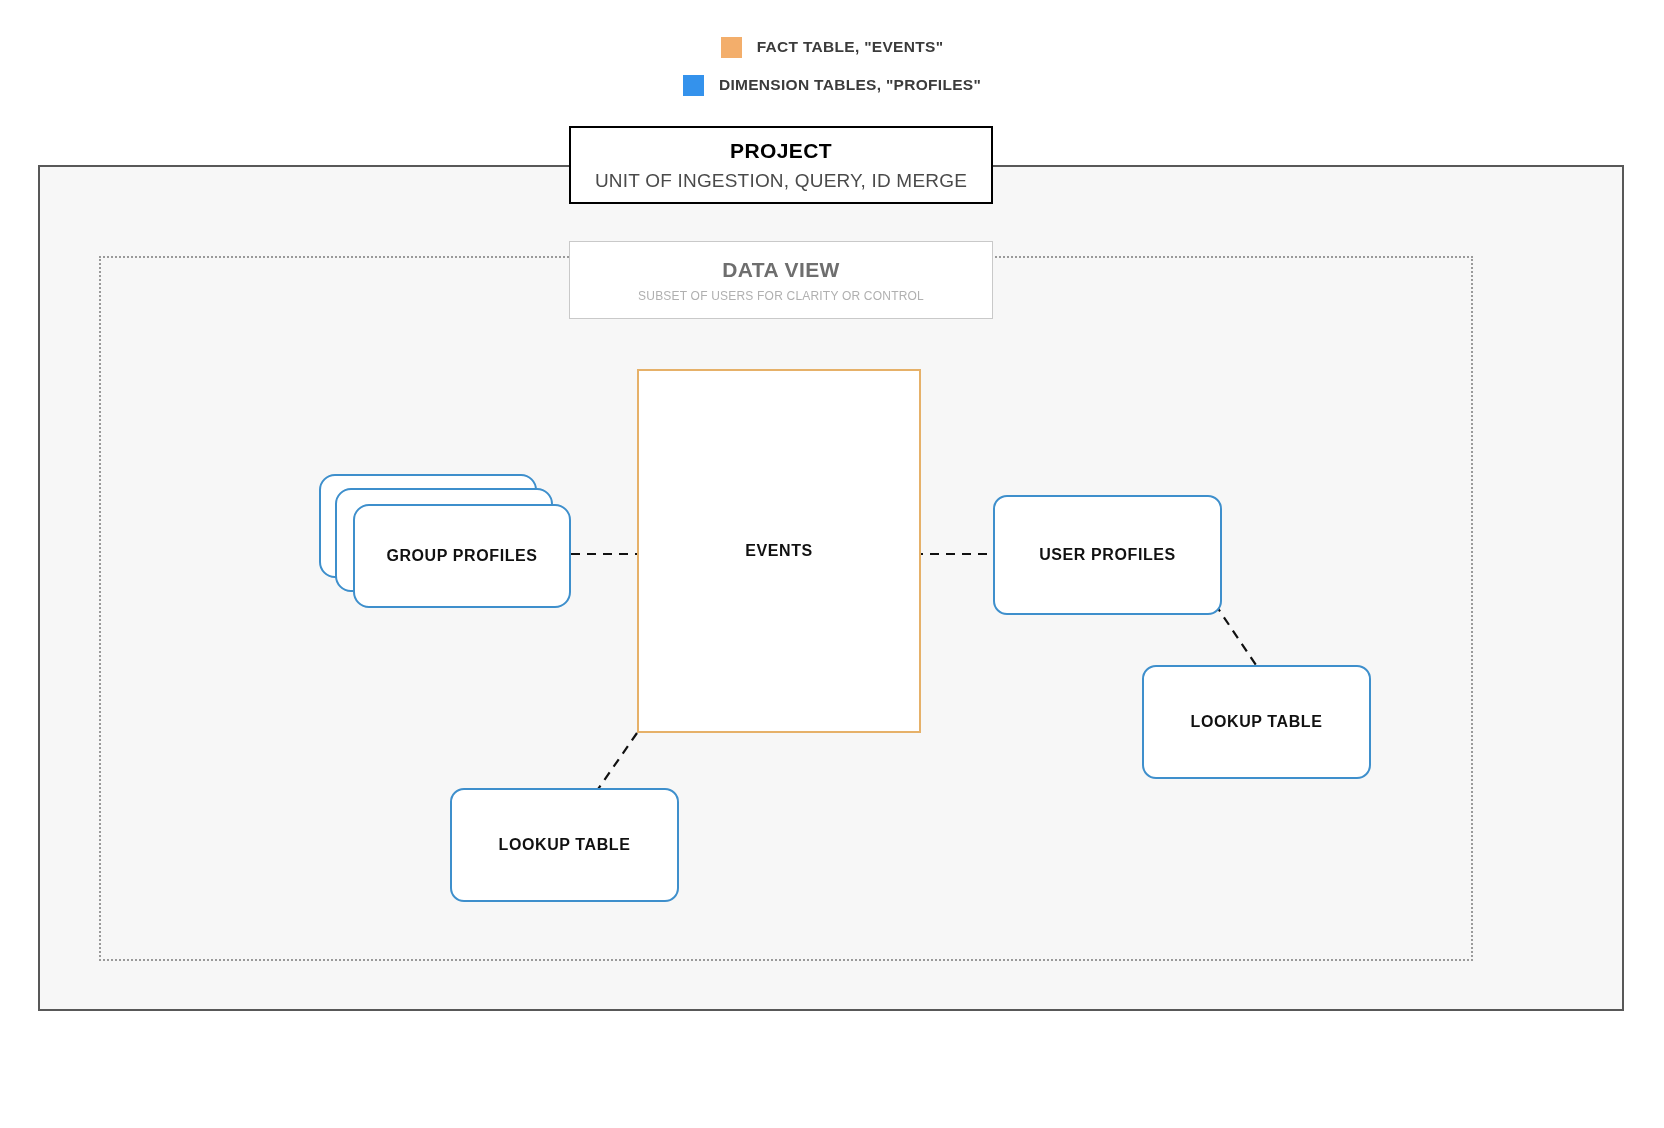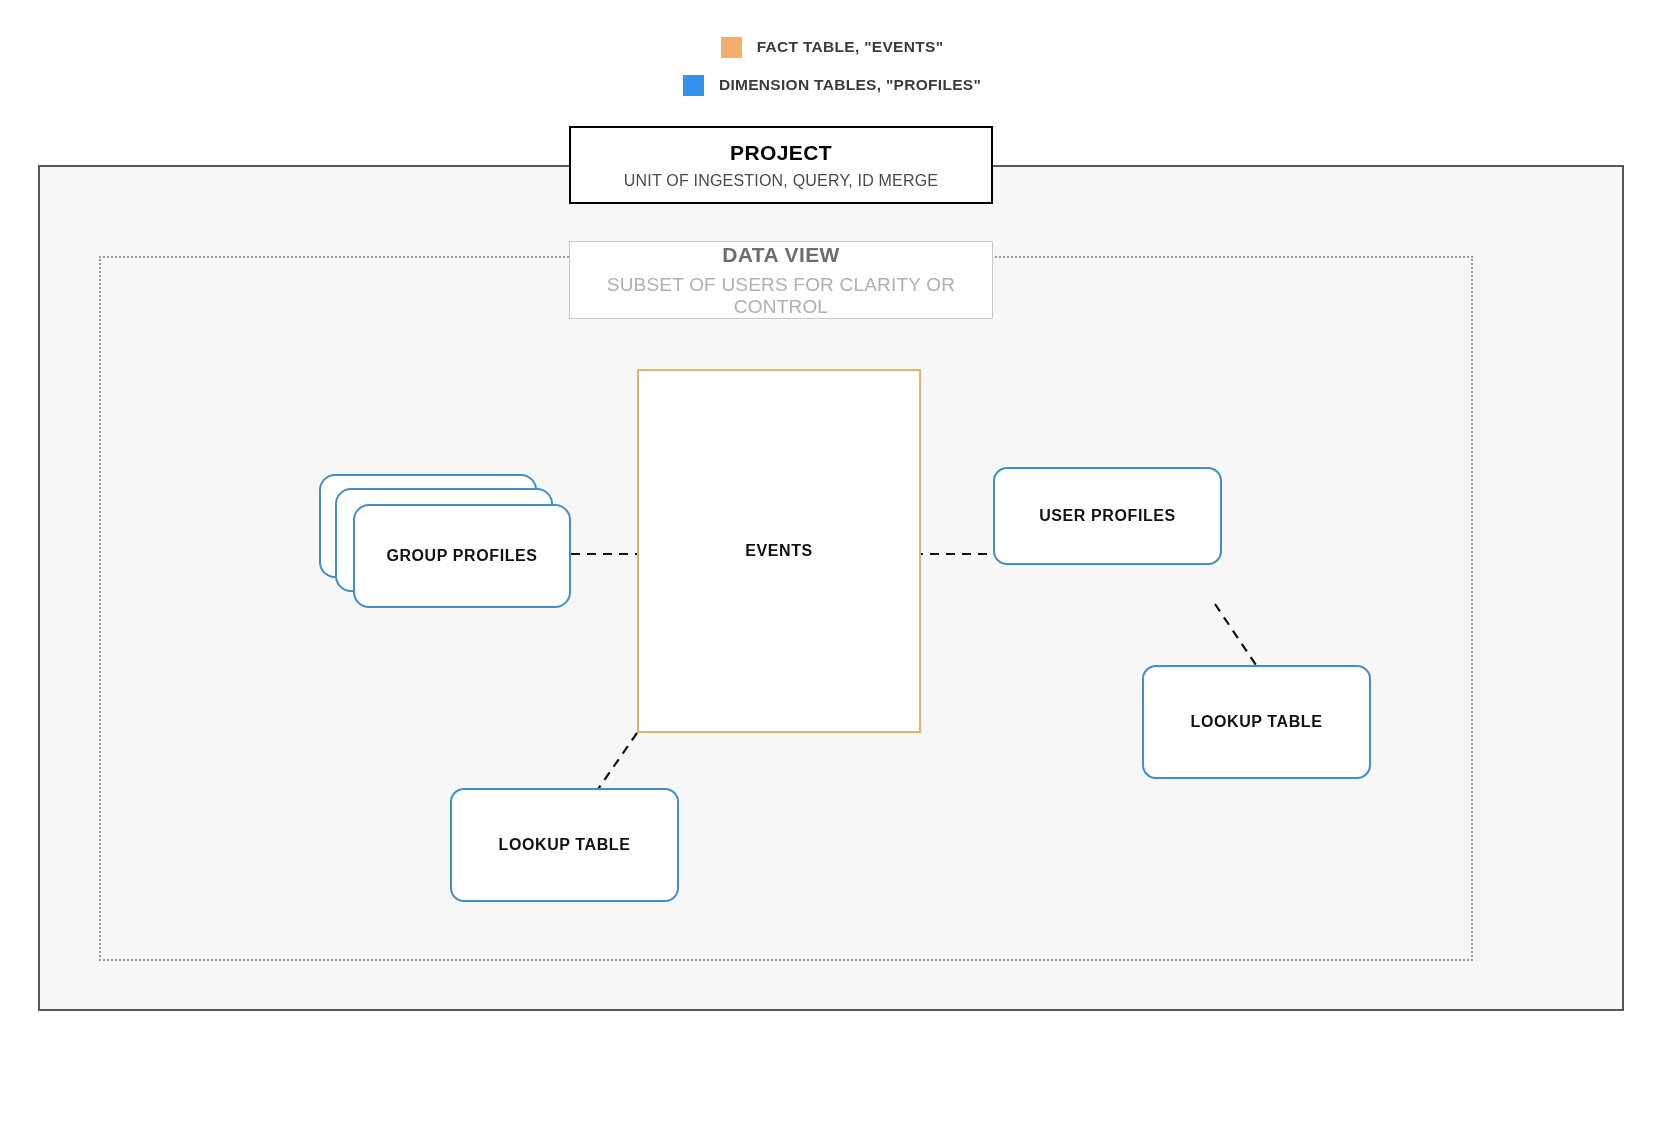--- a/index.html
+++ b/index.html
@@ -85,40 +85,40 @@
     border: 2px solid #000000;
   }
   #project-box .hb-title {
     font-size: 21px;
     font-weight: bold;
     color: #000000;
     letter-spacing: 0.4px;
     margin-bottom: 7px;
   }
   #project-box .hb-sub {
-    font-size: 16px;
+    font-size: 19px;
     color: #4a4a4a;
     letter-spacing: 0.2px;
   }
   #dataview-box {
     left: 569px;
     top: 241px;
     width: 424px;
     height: 78px;
     border: 1.5px solid #c9c9c9;
   }
   #dataview-box .hb-title {
     font-size: 21px;
     font-weight: bold;
     color: #6e6e6e;
     letter-spacing: 0.4px;
     margin-bottom: 7px;
   }
   #dataview-box .hb-sub {
-    font-size: 19px;
+    font-size: 12px;
     color: #b0b0b0;
     letter-spacing: 0.2px;
   }
 
   
   .node {
     position: absolute;
     box-sizing: border-box;
     background: #ffffff;
     display: flex;
@@ -135,23 +135,23 @@
     width: 284px;
     height: 364px;
     border: 2px solid #e6b169;
   }
   .node-profile {
     border: 2px solid #3e8fcc;
     border-radius: 14px;
   }
   #node-user-profiles {
     left: 993px;
-    top: 467px;
+    top: 495px;
     width: 229px;
-    height: 98px;
+    height: 120px;
   }
   #node-lookup-right {
     left: 1142px;
     top: 665px;
     width: 229px;
     height: 114px;
   }
   #node-lookup-left {
     left: 450px;
     top: 788px;

